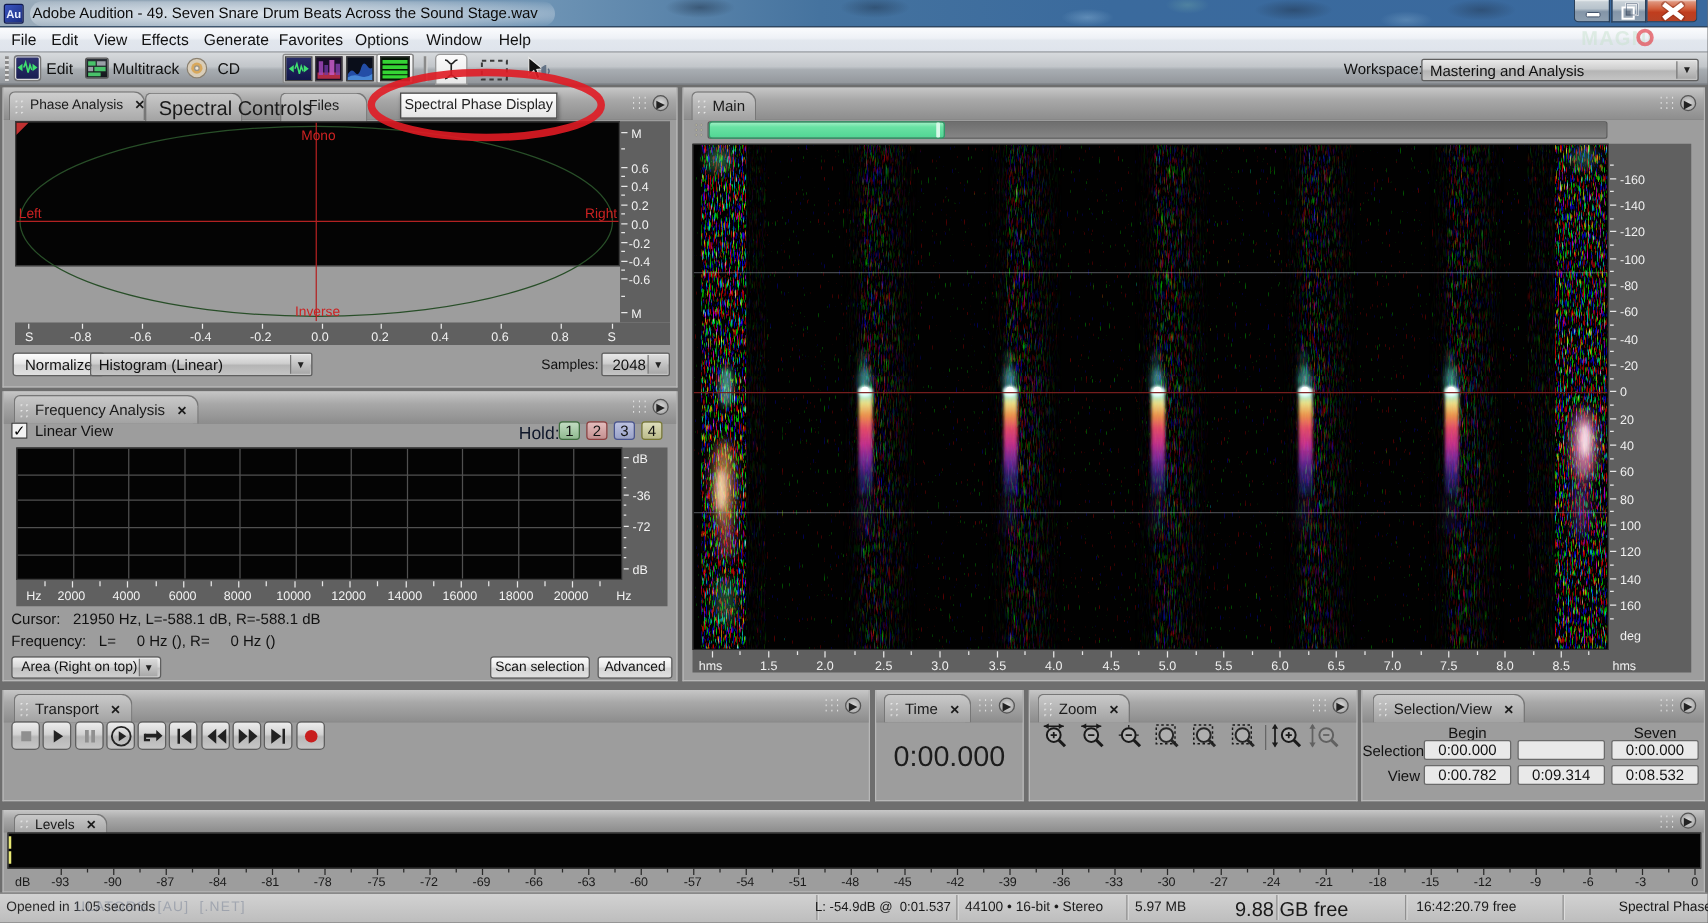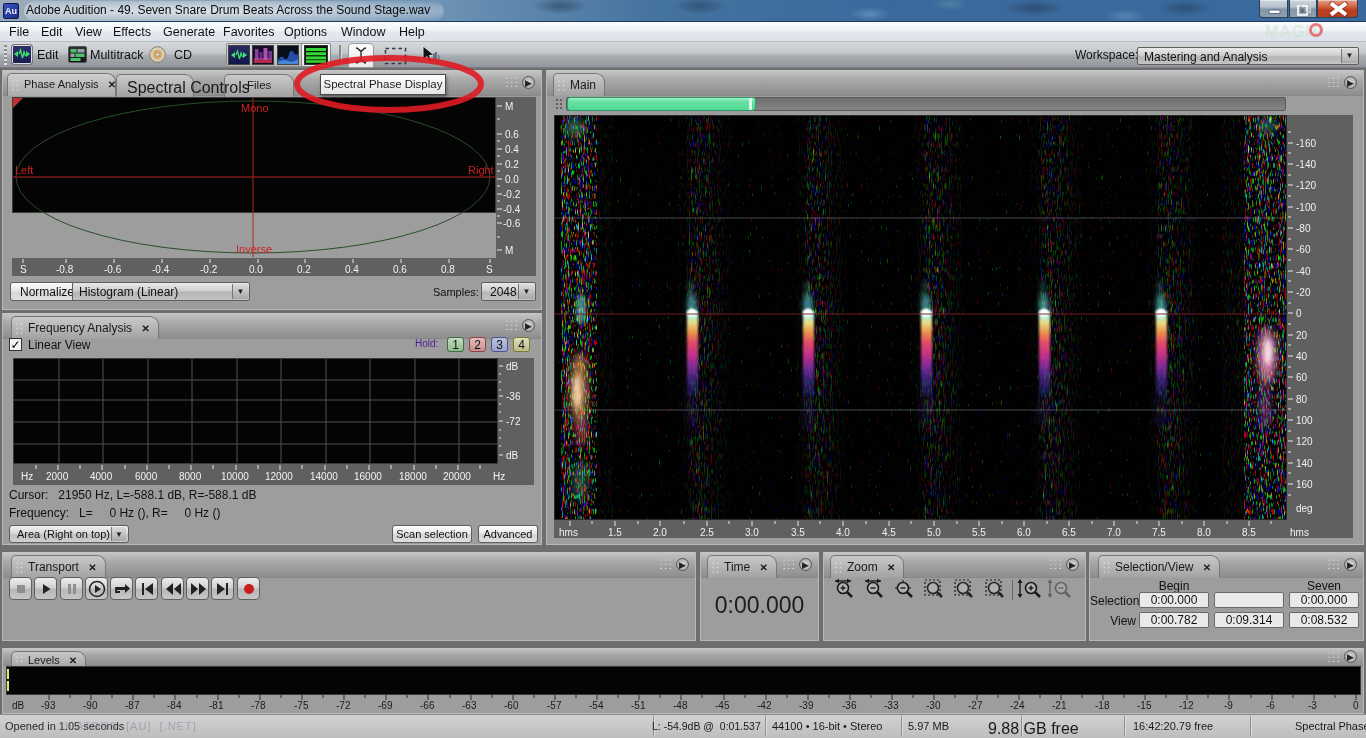--- a/index.html
+++ b/index.html
@@ -237,21 +237,21 @@
     </div>
 </div>
 
 <div class="panel" id="freqpanel" style="left:2px;top:313px;width:540px;height:232px">
   <div class="tabbar"></div>
   <div class="tab" style="left:8px"><div class="grip"></div>Frequency Analysis <span class="x">✕</span></div>
   <div class="pdots" style="right:22px"></div>
     <div class="pmenu" style="right:6px">▶</div>
   <div style="position:absolute;left:6px;top:25px;width:13px;height:13px;background:#f2f2f2;border:1px solid #333;font-size:12px;line-height:12px;text-align:center;color:#000">✓</div>
   <div style="position:absolute;left:25px;top:25px;font-size:12px;color:#111">Linear View</div>
-  <div style="position:absolute;left:412px;top:25px;font-size:10px;color:#4c1d95">Hold:</div>
+  <div style="position:absolute;left:412px;top:25px;font-size:14px;color:#0f172a">Hold:</div>
   <div class="btn" style="left:444px;top:24px;width:17px;height:15px;line-height:14px;background:linear-gradient(#c2dcc2,#8fba8f);border-color:#3f6f3f">1</div>
   <div class="btn" style="left:466px;top:24px;width:17px;height:15px;line-height:14px;background:linear-gradient(#e4bcbc,#c49090);border-color:#8f4040">2</div>
   <div class="btn" style="left:488px;top:24px;width:17px;height:15px;line-height:14px;background:linear-gradient(#bcc2e0,#9aa2c8);border-color:#4a5590">3</div>
   <div class="btn" style="left:510px;top:24px;width:17px;height:15px;line-height:14px;background:linear-gradient(#dedebc,#bcbc8a);border-color:#7a7a35">4</div>
   <div class="blackbox" style="left:10px;top:45px;width:485px;height:106px">
     <svg width="483" height="104" style="position:absolute;left:0;top:0">
       <g stroke="#505050" stroke-width="1">
         <line x1="45" y1="0" x2="45" y2="104"></line>
           <line x1="89" y1="0" x2="89" y2="104"></line>
           <line x1="134" y1="0" x2="134" y2="104"></line>

